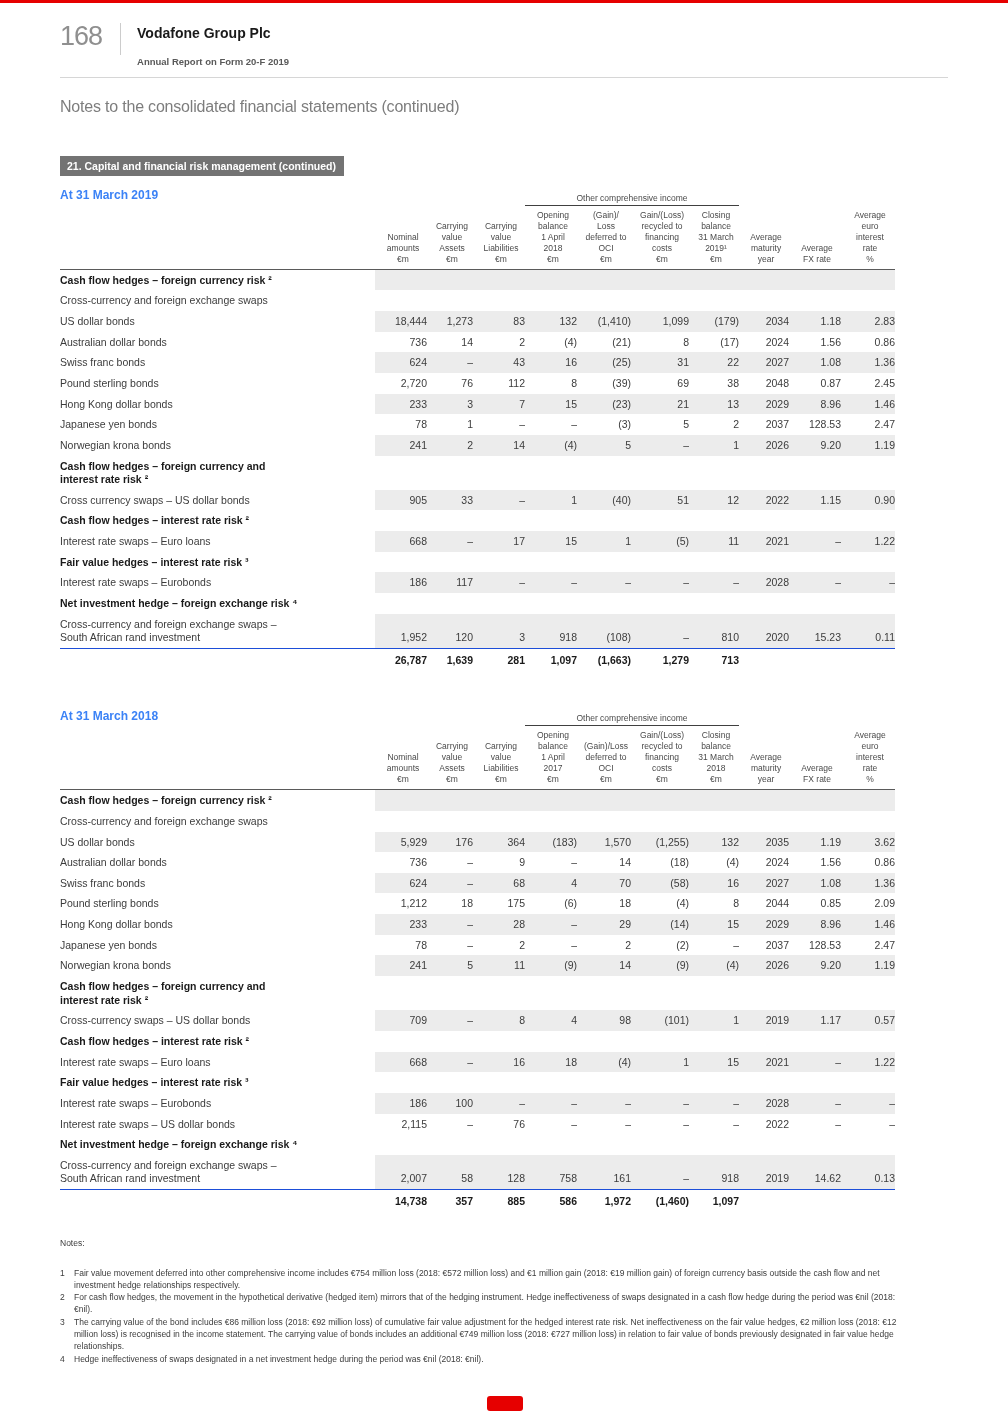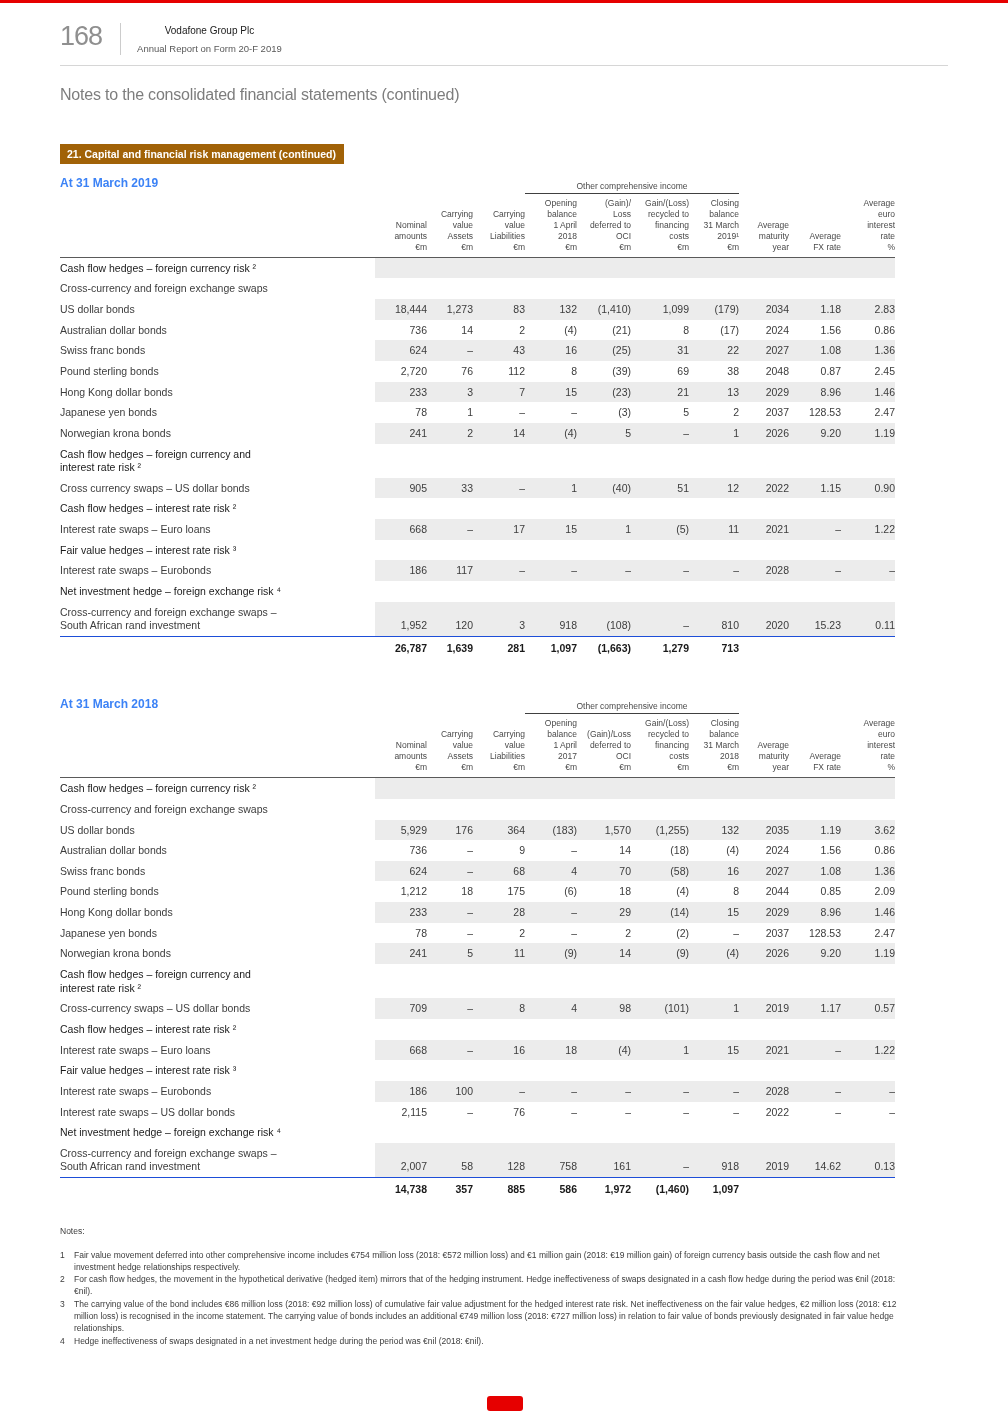--- a/index.html
+++ b/index.html
@@ -12,63 +12,63 @@
   .top-rule { height: 3px; background: #e60000; width: 100%; }
   .page { padding: 0 60px; width: 1008px; }
 
   
   .page-header {
     display: flex; align-items: flex-start;
     padding: 20px 0 10px 0; border-bottom: 1px solid #d6d6d6;
   }
   .page-number { font-size: 27px; color: #8f8f8f; font-weight: 400; line-height: 1; letter-spacing: -1px; }
   .header-divider { width: 1px; background: #cccccc; height: 32px; margin: 0 16px 0 18px; }
-  .company-name { font-size: 10px; font-weight: normal; color: #1a1a1a; padding-top: 2px; text-align: center; }
-  .report-name { font-size: 9.5px; color: #595959; margin-top: 7px; }
+  .company-name { font-size: 14px; font-weight: bold; color: #1a1a1a; padding-top: 2px; }
+  .report-name { font-size: 9.5px; color: #595959; margin-top: 15px; font-weight: bold; }
 
   .doc-heading {
     margin-top: 20px; font-size: 16px; font-weight: 400;
     color: #7d7d7d; letter-spacing: -0.2px;
   }
 
   .section-badge {
     display: inline-block; margin-top: 40px;
-    background: #a16207; color: #ffffff;
+    background: #737373; color: #ffffff;
     font-size: 10.5px; font-weight: bold; padding: 4px 8px 4px 7px;
   }
 
   .intro { margin-top: 11px; font-size: 11px; line-height: 1.45; color: #333333; max-width: 790px; }
 
   
   .table-block { margin-top: 12px; }
   .table-block.second { margin-top: 36px; }
   table { border-collapse: collapse; table-layout: fixed; width: 835px; }
   th, td { overflow: hidden; }
   th.tbl-title { text-align: left; font-size: 12px; font-weight: bold; color: #3b82f6; vertical-align: bottom; padding-bottom: 3px; }
   th.oci {
     text-align: center; font-size: 8.5px; font-weight: 400; color: #4a4a4a;
     border-bottom: 1px solid #404040; padding: 0 2px 2px 2px; vertical-align: bottom;
   }
   tr.colheads th {
-    font-size: 8.5px; font-weight: 400; color: #4a4a4a; text-align: right;
+    font-size: 8.5px; font-weight: 400; color: #4a4a4a; text-align: center;
     vertical-align: bottom; white-space: pre-line; line-height: 1.3;
     padding: 4px 0 4px 4px; border-bottom: 1px solid #5a5a5a;
   }
   tbody td {
     font-size: 10.5px; text-align: right; vertical-align: bottom;
     padding: 4px 0 3px 4px; line-height: 1.3; color: #3c3c3c;
   }
   tbody td.label { text-align: left; padding-left: 0; white-space: pre-line; }
-  tr.section td.label { font-weight: normal; color: #1a1a1a; }
+  tr.section td.label { font-weight: bold; color: #1a1a1a; }
   tr.shaded td.val { background: #ececec; }
   tr.total td { font-weight: bold; border-top: 1px solid #1d4ed8; color: #1a1a1a; padding-top: 5px; padding-bottom: 5px; }
 
   
   .notes { margin-top: 24px; font-size: 8.5px; color: #3c3c3c; line-height: 1.4; width: 848px; }
-  .notes-title { margin-bottom: 12px; }
+  .notes-title { margin-bottom: 18px; }
   .note-item { display: flex; margin-top: 1px; }
   .note-num { flex: 0 0 14px; }
   .note-text { flex: 1; }
 
   .footer-mark {
     position: absolute; left: 487px; top: 1396px;
     width: 36px; height: 15px; background: #e60000; border-radius: 3px;
   }
 </style>
 </head>

